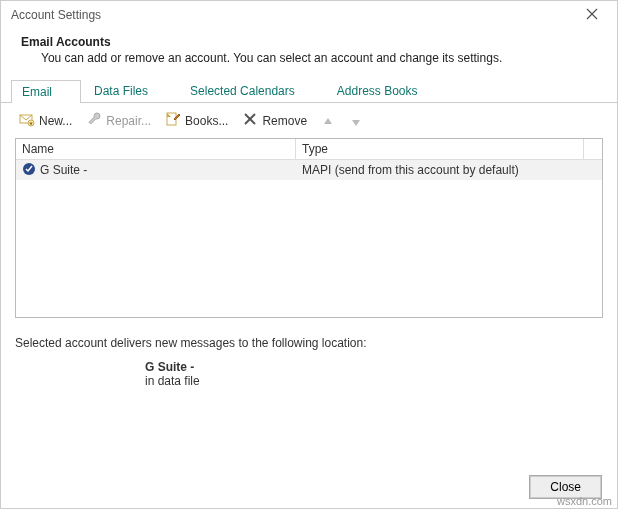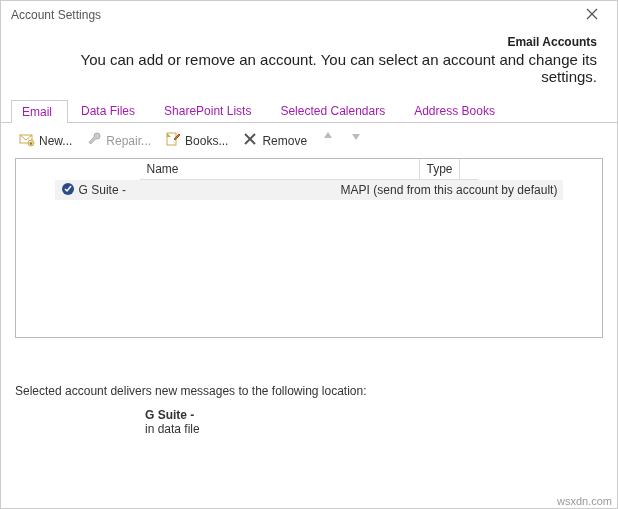--- a/index.html
+++ b/index.html
@@ -32,59 +32,58 @@
   }
   .titlebar .close {
     width: 30px;
     text-align: center;
     font-size: 14px;
     color: #555;
     cursor: pointer;
   }
   .header-block {
     padding: 8px 20px 14px 20px;
-    text-align: right;
   }
   .header-title {
     font-weight: bold;
     font-size: 12px;
     color: #222;
   }
   .header-sub {
     padding-left: 20px;
     padding-top: 2px;
-    font-size: 15px;
+    font-size: 12px;
     color: #222;
   }
   .tabstrip {
     display: flex;
     align-items: flex-end;
     padding: 0 10px;
     border-bottom: 1px solid #ccc;
     gap: 2px;
     height: 24px;
   }
   .tab {
-    padding: 4px 15px 4px 10px;
-    font-size: 12px;
-    color: #a21caf;
+    padding: 4px 28px 4px 10px;
+    font-size: 12px;
+    color: #0f766e;
     border: 1px solid transparent;
     border-bottom: none;
     cursor: pointer;
     white-space: nowrap;
   }
   .tab.active {
     border-color: #ccc;
     background: #fff;
     position: relative;
     top: 1px;
   }
   .toolbar {
     display: flex;
-    align-items: flex-start;
+    align-items: flex-end;
     gap: 6px;
     padding: 6px 18px 6px 14px;
   }
   .tbtn {
     display: flex;
     align-items: center;
     gap: 4px;
     padding: 2px 4px;
     cursor: pointer;
     color: #333;
@@ -93,21 +92,20 @@
   .tbtn.disabled svg * { stroke: #aaa; fill: #ccc; }
   .tbtn svg { width: 16px; height: 16px; }
   .arrow { color: #aaa; font-size: 14px; padding: 0 4px; cursor: pointer; }
 
   .list-panel {
     margin: 0 14px;
     border: 1px solid #bbb;
     height: 180px;
     display: flex;
     flex-direction: column;
-    align-items: center;
   }
   .list-header {
     display: flex;
     background: #fff;
     border-bottom: 1px solid #ddd;
     font-size: 12px;
     color: #333;
   }
   .col-name { width: 280px; padding: 3px 6px; border-right: 1px solid #ddd; }
   .col-type { flex: 1; padding: 3px 6px; border-right: 1px solid #ddd; }
@@ -125,21 +123,21 @@
     display: flex;
     align-items: center;
     gap: 4px;
   }
   .list-row .cell-type { flex: 1; padding: 0 6px; }
 
   .delivery {
     padding: 18px 14px 4px 14px;
     font-size: 12px;
   }
-  .delivery .line1 { margin-bottom: 10px; margin-top: 28px; }
+  .delivery .line1 { margin-bottom: 10px; }
   .delivery .indent { padding-left: 130px; }
   .delivery .bold { font-weight: bold; }
 
   .footer {
     position: absolute;
     bottom: 10px;
     right: 16px;
   }
   .close-btn {
     border: 1px solid #aaa;
@@ -173,21 +171,20 @@
   </div>
 
   <div class="header-block">
     <div class="header-title">Email Accounts</div>
     <div class="header-sub">You can add or remove an account. You can select an account and change its settings.</div>
   </div>
 
   <div class="tabstrip">
     <div class="tab active">Email</div>
     <div class="tab">Data Files</div>
-    <div class="tab">SharePoint Lists</div>
     <div class="tab">Selected Calendars</div>
     <div class="tab">Address Books</div>
   </div>
 
   <div class="toolbar">
     <div class="tbtn">
       <span>
         <svg viewBox="0 0 16 16">
             <rect x="1" y="4" width="12" height="8" fill="#fff" stroke="#c9a94e"></rect>
             <path d="M1 4 L7 9 L13 4" fill="none" stroke="#c9a94e"></path>
@@ -255,16 +252,19 @@
       <div class="cell-type">MAPI (send from this account by default)</div>
     </div>
   </div>
 
   <div class="delivery">
     <div class="line1">Selected account delivers new messages to the following location:</div>
     <div class="indent bold">G Suite -</div>
     <div class="indent">in data file</div>
   </div>
 
+  <div class="footer">
+    <button class="close-btn">Close</button>
+  </div>
 
 </div>
 
 <div class="watermark">wsxdn.com</div>
 
 </body></html>

